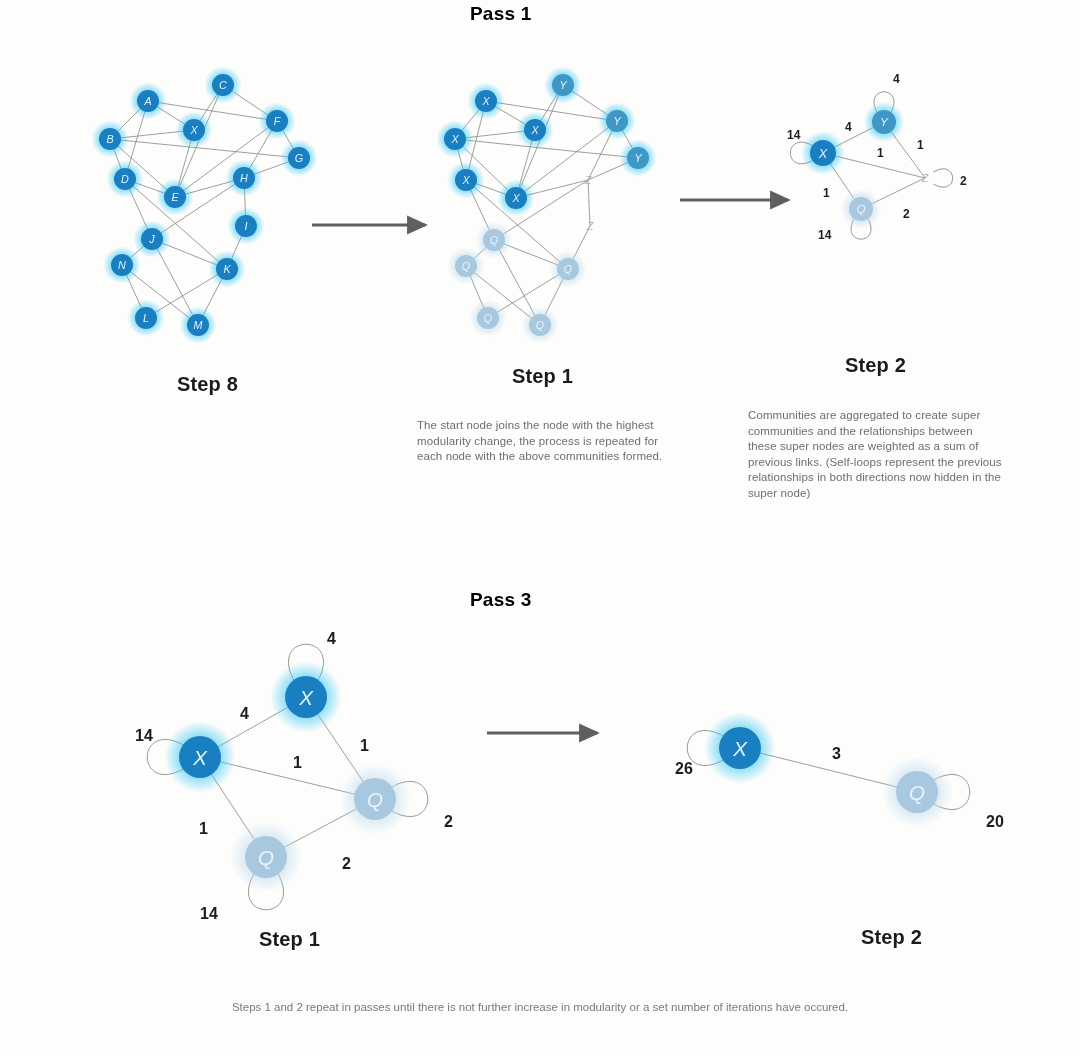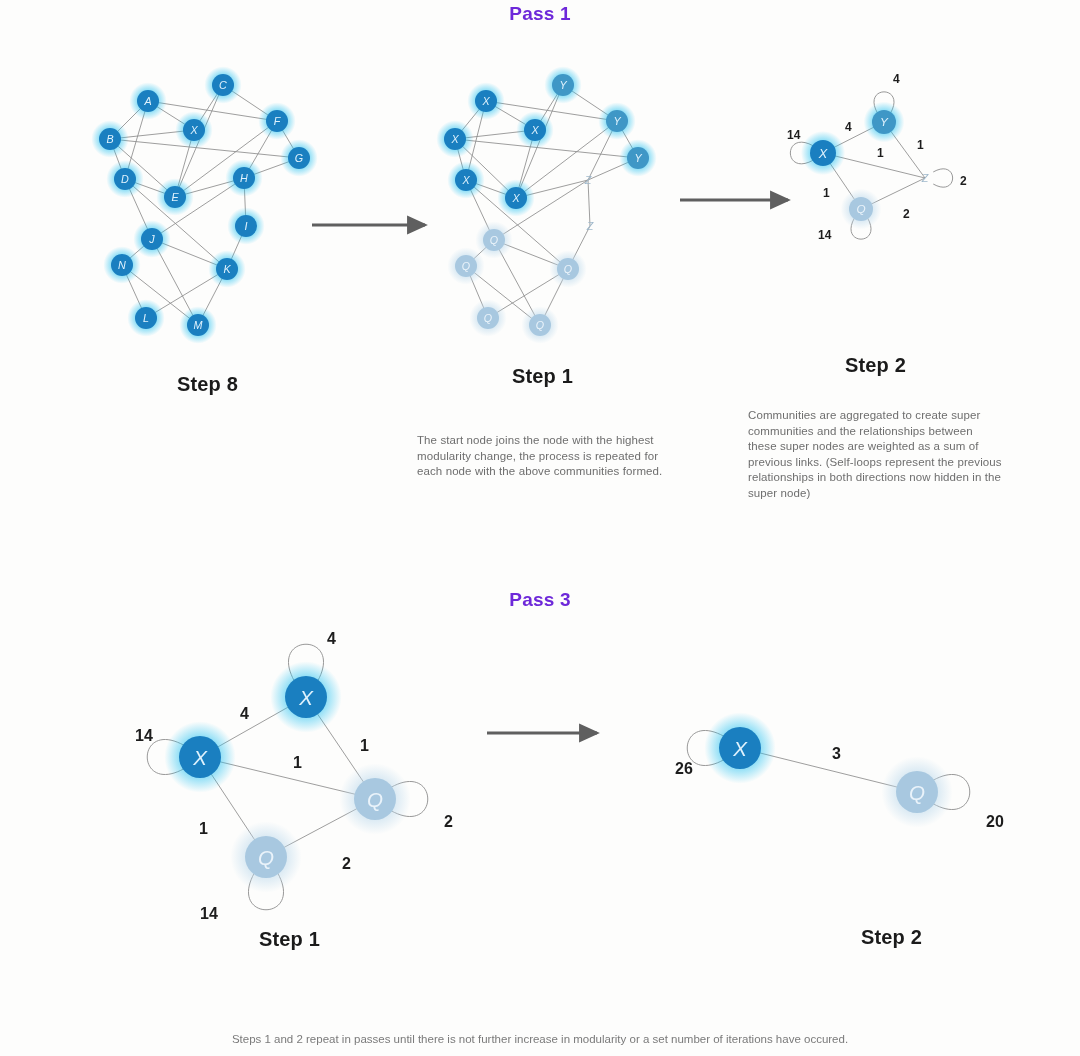--- a/index.html
+++ b/index.html
@@ -12,22 +12,21 @@
     overflow:hidden;
   }
   .stage{position:absolute;left:0;top:0;width:1080px;height:1056px;}
   svg{position:absolute;left:0;top:0;width:1080px;height:1056px;overflow:visible;}
 
   .pass-title{
     position:absolute;
     font-size:19px;
     font-weight:600;
     letter-spacing:.2px;
-    color:#6d28d9;
-    text-align:center;
+    color:#000000;
     white-space:nowrap;
   }
   .step-title{
     position:absolute;
     font-size:20px;
     font-weight:700;
     color:#1b1b1b;
     text-align:center;
     white-space:nowrap;
     letter-spacing:.2px;
@@ -307,21 +306,21 @@
       <div class="wlabel" style="left: 200px; top: 905px;">14</div>
       <div class="wlabel" style="left: 832px; top: 745px;">3</div>
       <div class="wlabel" style="left: 675px; top: 760px;">26</div>
       <div class="wlabel" style="left: 986px; top: 813px;">20</div>
     </div>
 
   <div class="step-title" style="left:120px;top:373px;width:175px;">Step 8</div>
   <div class="step-title" style="left:455px;top:365px;width:175px;">Step 1</div>
   <div class="step-title" style="left:788px;top:354px;width:175px;">Step 2</div>
 
-  <div class="caption" style="left:417px;top:418px;width:250px;margin-top:15px;">The start node joins the node with the highest modularity change, the process is repeated for each node with the above communities formed.</div>
+  <div class="caption" style="left:417px;top:418px;width:250px;">The start node joins the node with the highest modularity change, the process is repeated for each node with the above communities formed.</div>
   <div class="caption" style="left:748px;top:408px;width:255px;">Communities are aggregated to create super communities and the relationships between these super nodes are weighted as a sum of previous links. (Self-loops represent the previous relationships in both directions now hidden in the super node)</div>
 
   <div class="step-title" style="left:202px;top:928px;width:175px;">Step 1</div>
   <div class="step-title" style="left:804px;top:926px;width:175px;">Step 2</div>
 
-  <div class="footer-note" style="left:190px;top:999px;margin-top:32px;">Steps 1 and 2 repeat in passes until there is not further increase in modularity or a set number of iterations have occured.</div>
+  <div class="footer-note" style="left:190px;top:999px;">Steps 1 and 2 repeat in passes until there is not further increase in modularity or a set number of iterations have occured.</div>
 
 </div>
 
 </body></html>

